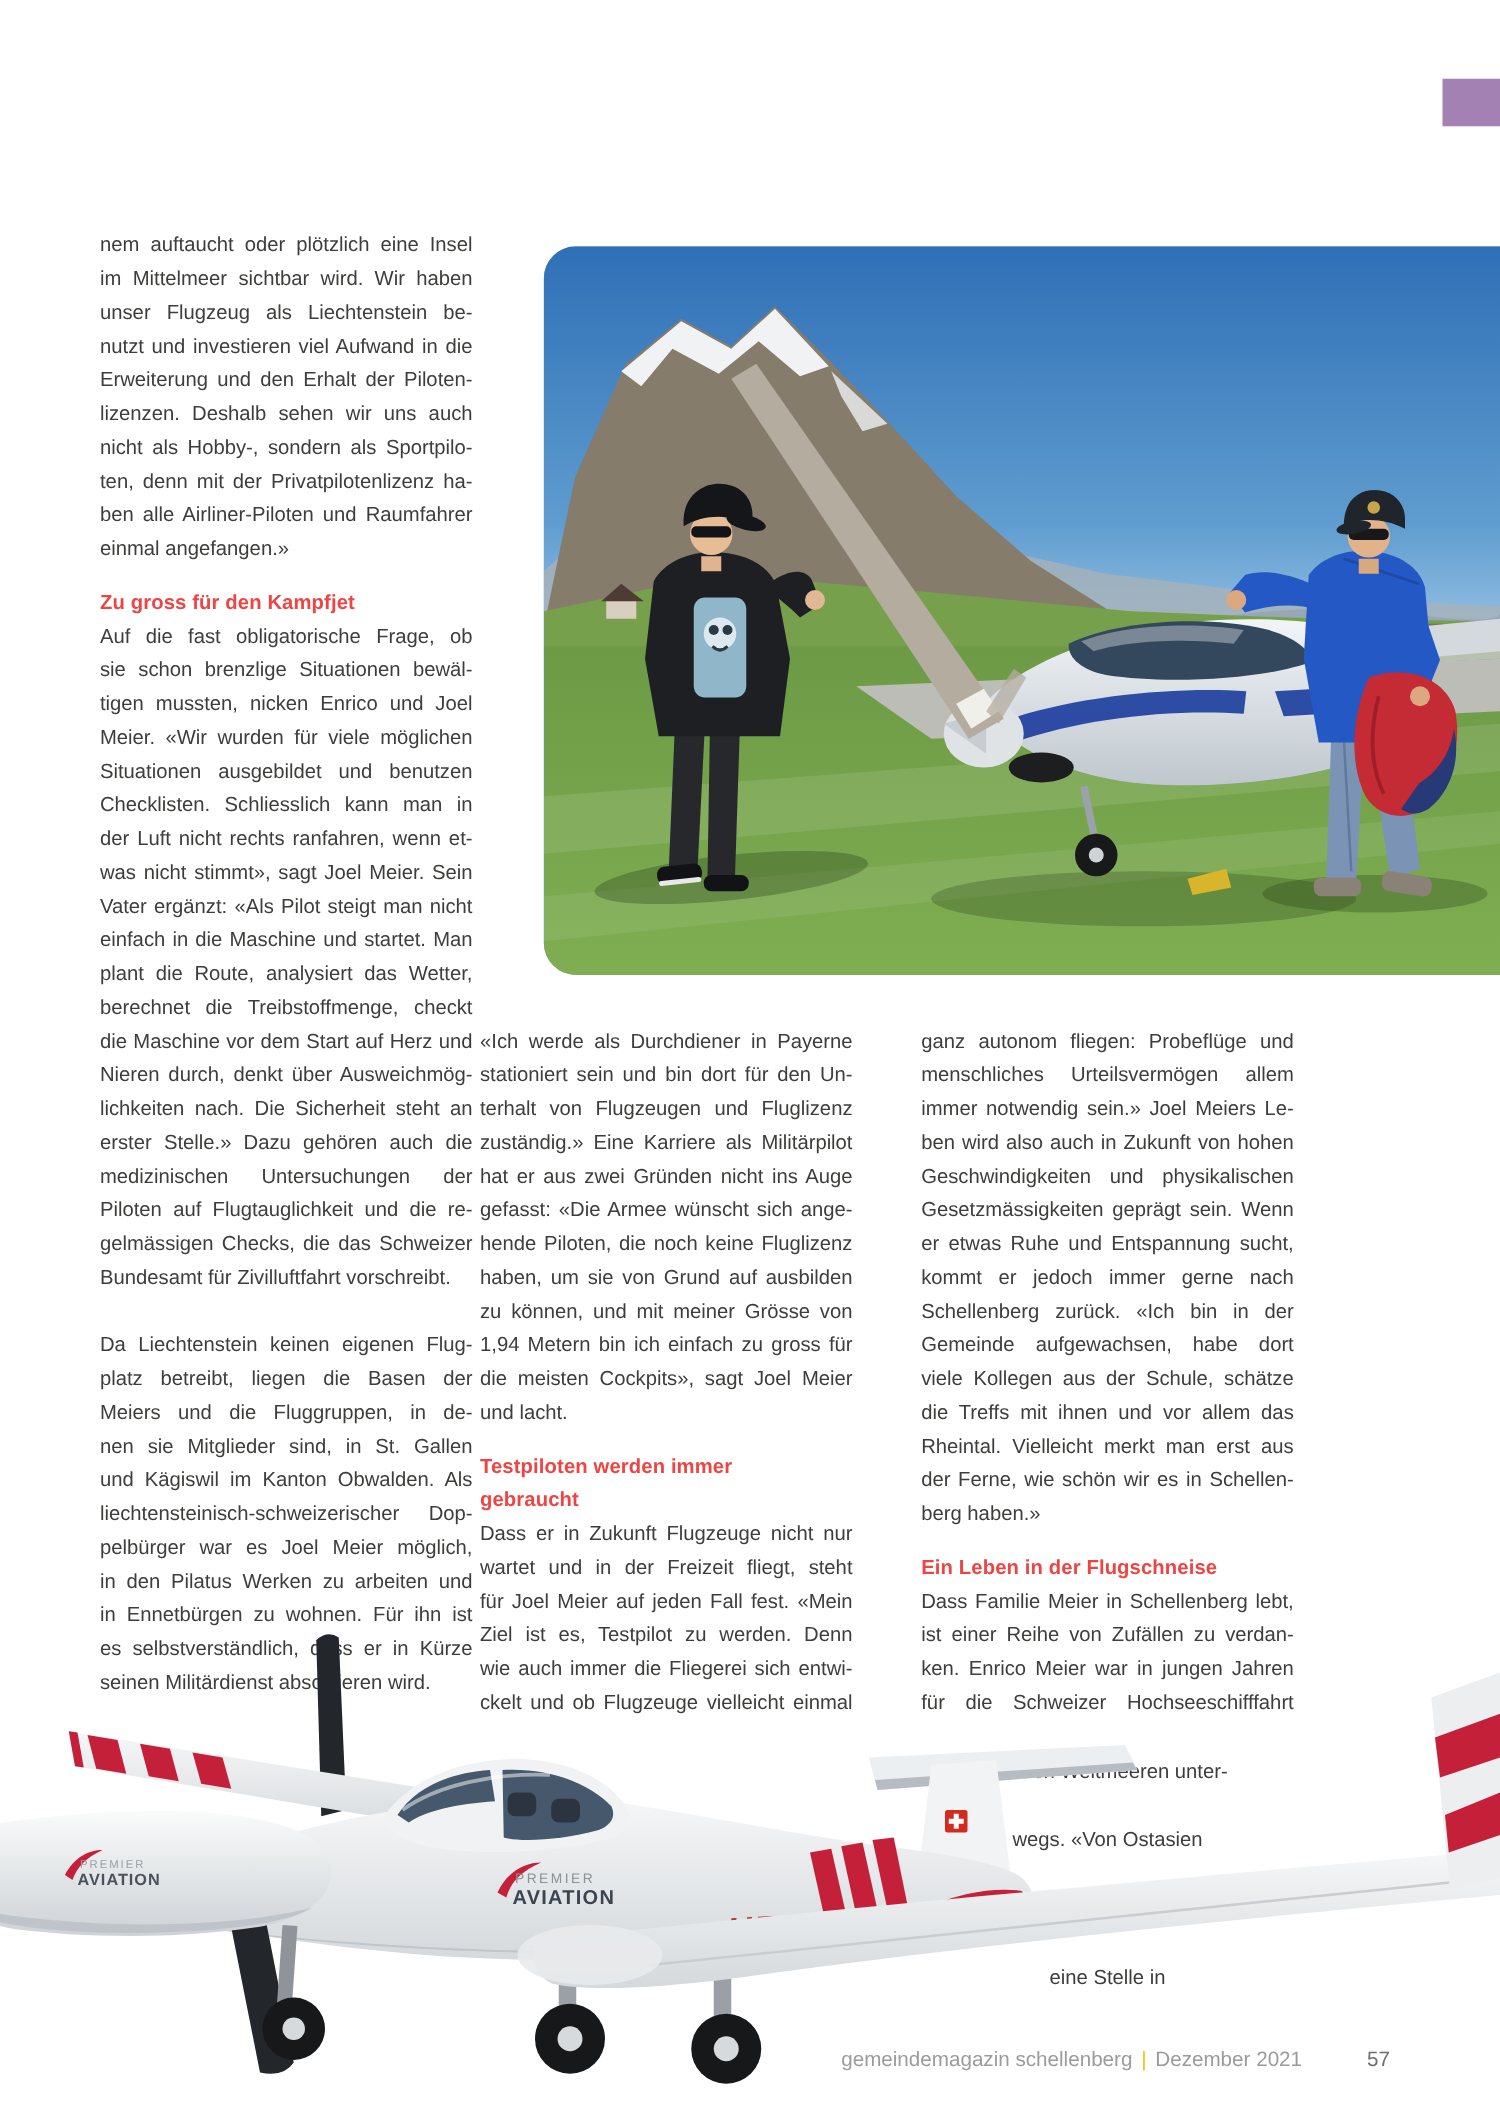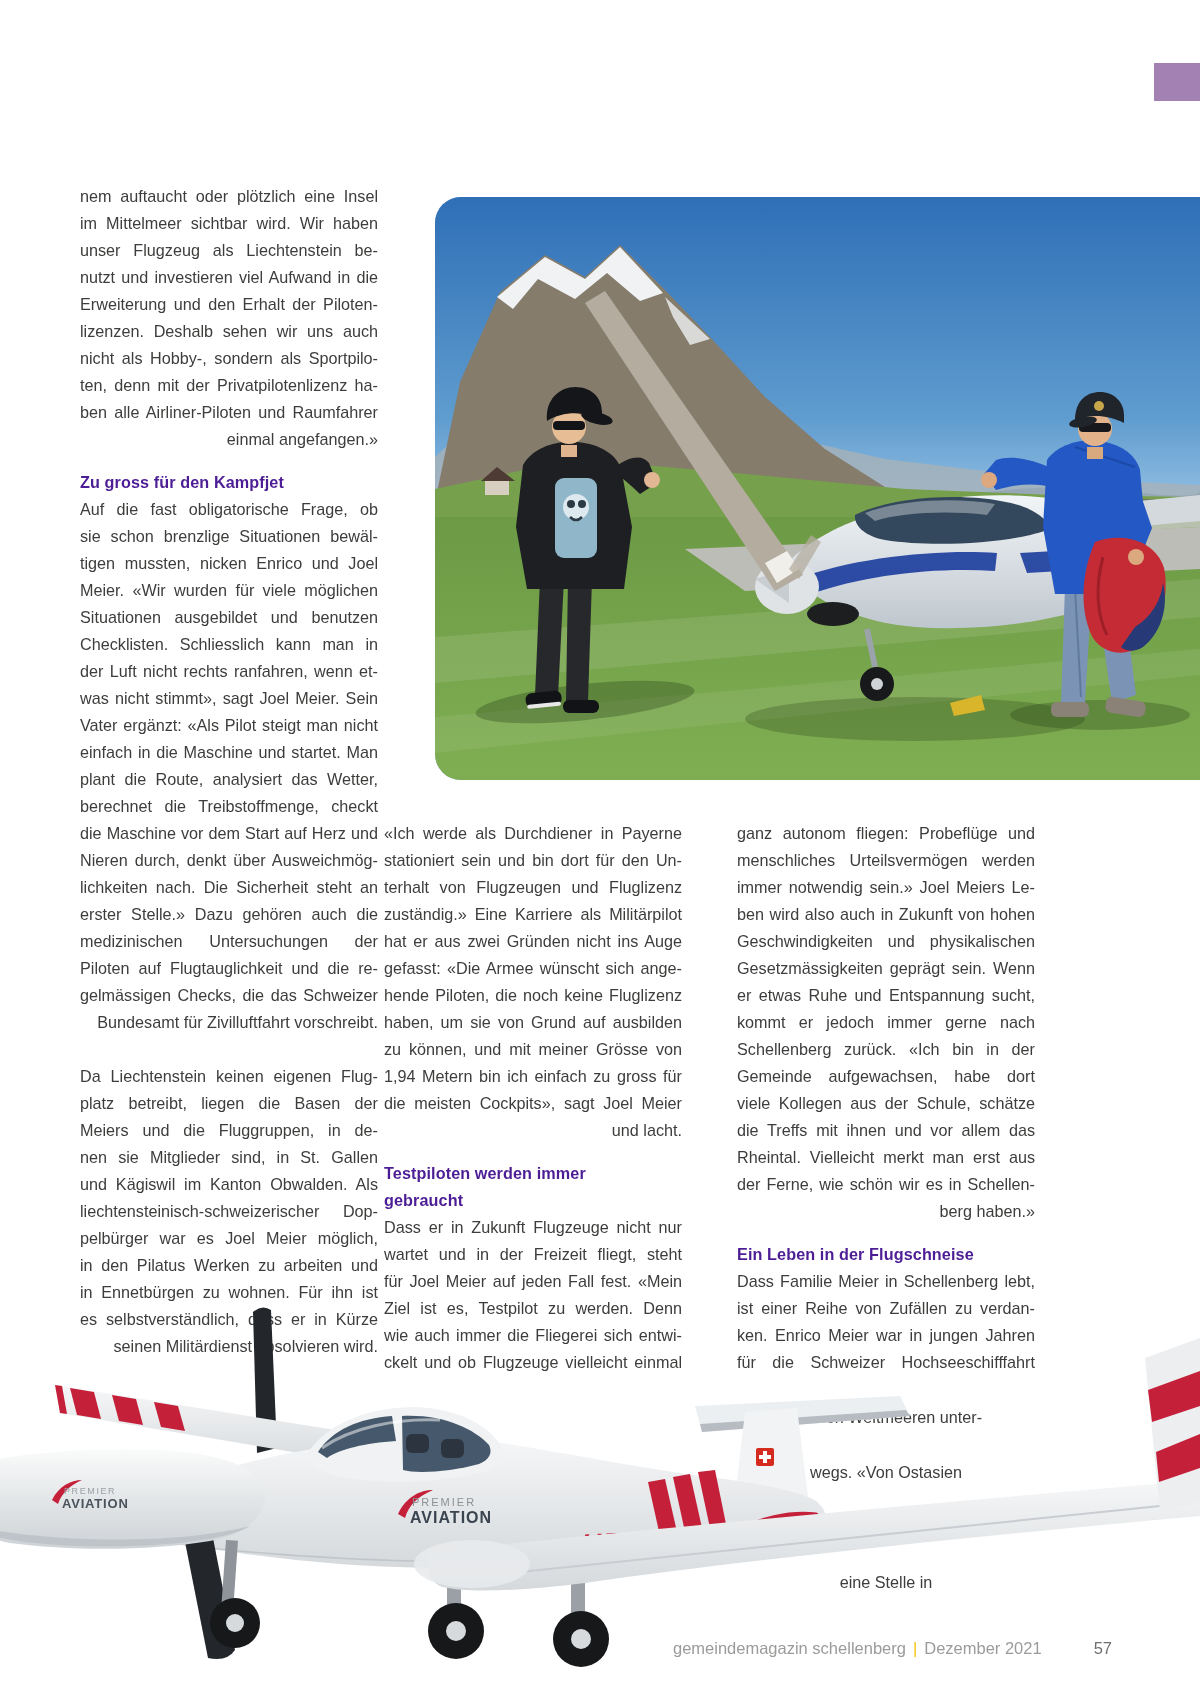--- a/index.html
+++ b/index.html
@@ -8,23 +8,23 @@
     margin:0 auto;overflow:hidden;
     font-family:"Liberation Sans","DejaVu Sans",sans-serif;
   }
   .corner-tab{position:absolute;left:1154px;top:63px;width:46px;height:38px;background:#a381b2;}
   .col{position:absolute;width:298px;color:#3d3d3c;font-size:16.2px;}
   .col-left{left:80px;top:183px;}
   .col-mid{left:384px;top:820px;}
   .col-right{left:737px;top:820px;}
   .line{height:27px;line-height:27px;white-space:nowrap;overflow:visible;}
   .line.j{white-space:normal;text-align:justify;text-align-last:justify;}
-  .line.end{text-align:right;}
+  .line.end{text-align:left;}
   .line.r{text-align:center;margin-top:28px;}
-  .line.h{font-weight:bold;color:#4c1d95;letter-spacing:.1px;}
+  .line.h{font-weight:bold;color:#ef4444;letter-spacing:.1px;}
   .photo-main{
     position:absolute;left:435px;top:197px;width:765px;height:583px;
     border-radius:26px 0 0 26px;overflow:hidden;background:#7ab0dd;
   }
   .photo-main svg{display:block;width:100%;height:100%;}
   .photo-bottom{position:absolute;left:0;top:1300px;width:1200px;height:397px;}
   .photo-bottom svg{display:block;width:100%;height:100%;}
   .footer{
     position:absolute;top:1639px;right:88px;display:flex;align-items:flex-end;
     font-size:16.5px;color:#9b9b9a;
@@ -217,21 +217,21 @@
       <div class="line h">gebraucht</div>
       <div class="line j">Dass er in Zukunft Flugzeuge nicht nur</div>
       <div class="line j">wartet und in der Freizeit fliegt, steht</div>
       <div class="line j">für Joel Meier auf jeden Fall fest. «Mein</div>
       <div class="line j">Ziel ist es, Testpilot zu werden. Denn</div>
       <div class="line j">wie auch immer die Fliegerei sich entwi-</div>
       <div class="line j">ckelt und ob Flugzeuge vielleicht einmal</div>
     </div>
   <div class="col col-right">
       <div class="line j">ganz autonom fliegen: Probeflüge und</div>
-      <div class="line j">menschliches Urteilsvermögen werden</div>
+      <div class="line j">menschliches Urteilsvermögen allem</div>
       <div class="line j">immer notwendig sein.» Joel Meiers Le-</div>
       <div class="line j">ben wird also auch in Zukunft von hohen</div>
       <div class="line j">Geschwindigkeiten und physikalischen</div>
       <div class="line j">Gesetzmässigkeiten geprägt sein. Wenn</div>
       <div class="line j">er etwas Ruhe und Entspannung sucht,</div>
       <div class="line j">kommt er jedoch immer gerne nach</div>
       <div class="line j">Schellenberg zurück. «Ich bin in der</div>
       <div class="line j">Gemeinde aufgewachsen, habe dort</div>
       <div class="line j">viele Kollegen aus der Schule, schätze</div>
       <div class="line j">die Treffs mit ihnen und vor allem das</div>

